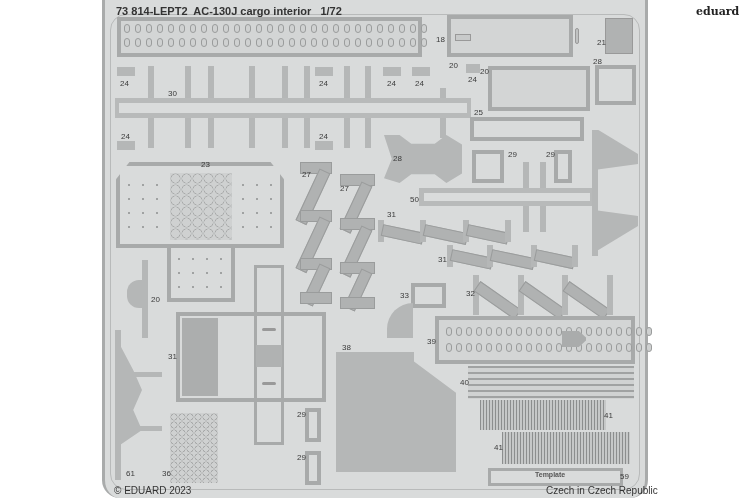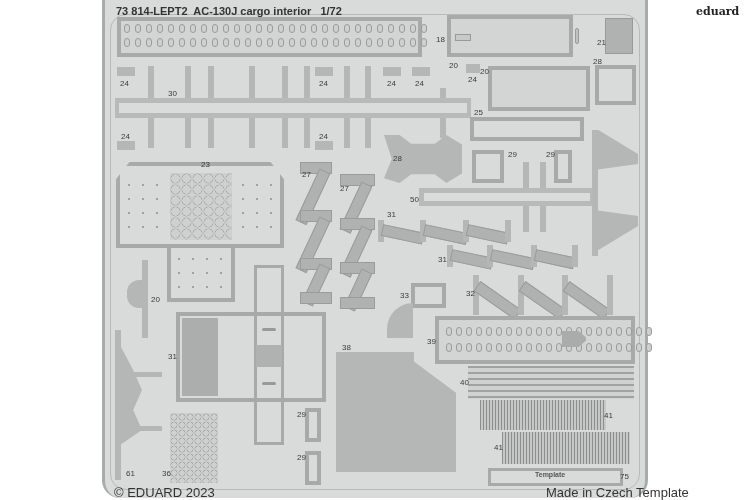--- a/index.html
+++ b/index.html
@@ -5,21 +5,21 @@
   html,body{margin:0;padding:0;}
   body{width:750px;height:500px;background:#ffffff;position:relative;overflow:hidden;font-family:"Liberation Sans",sans-serif;}
   .fret{position:absolute;left:102px;top:0;width:546px;height:498px;background:#d9dbdb;border-left:3px solid #a9abab;border-right:3px solid #a9abab;box-sizing:border-box;border-radius:0 0 18px 18px;}
   .fret-inner{position:absolute;left:110px;top:14px;width:530px;height:476px;border:1px solid #b8baba;border-radius:16px;box-sizing:border-box;}
   .p{position:absolute;background:#b5b7b7;box-sizing:border-box;}
   .o{position:absolute;border:4px solid #a8aaaa;box-sizing:border-box;}
   .l{position:absolute;background:#dadcdc;box-sizing:border-box;}
   .num{position:absolute;font-size:8px;color:#3a3a3a;line-height:1;}
   .title{position:absolute;left:116px;top:5px;font-size:11px;font-weight:bold;color:#333;white-space:pre;}
   .brand{position:absolute;left:696px;top:5px;font-family:"DejaVu Serif",serif;font-weight:bold;font-size:11px;color:#222;}
-  .foot{position:absolute;font-size:13px;color:#333;}
+  .foot{position:absolute;font-size:10px;color:#333;}
   .holes{position:absolute;display:flex;gap:3px;}
   .holes span{width:4px;height:7px;border:1px solid #9a9c9c;border-radius:3px;background:#cfd1d1;}
   .zig{position:absolute;height:10px;background:#b0b2b2;border:1px solid #9a9c9c;transform-origin:left center;}
   .grid-dots{position:absolute;background-image:radial-gradient(#a0a2a2 1px,transparent 1.2px);background-size:14px 14px;}
   .circles{position:absolute;background-image:radial-gradient(circle,transparent 4px,#a6a8a8 4.5px,transparent 5.3px);background-size:11px 11px;background-color:#cfd1d1;}
   .stripe{position:absolute;background:repeating-linear-gradient(90deg,#8c8e8e 0 1px,#c6c8c8 1px 3px);}
 </style>
 </head>
 <body>
 
@@ -314,16 +314,16 @@
 <div class="p" style="left:468px;top:366px;width:166px;height:33px;background:repeating-linear-gradient(180deg,#a0a2a2 0 2px,#d0d2d2 2px 6px);"></div>
 <div class="num" style="left:460px;top:379px;text-align:center;">40</div>
 
 <div class="stripe" style="left:480px;top:400px;width:126px;height:30px;"></div>
 <div class="num" style="left:604px;top:412px;">41</div>
 <div class="stripe" style="left:502px;top:432px;width:128px;height:32px;"></div>
 <div class="num" style="left:494px;top:444px;">41</div>
 
 <div class="o" style="left:488px;top:468px;width:135px;height:18px;border-width:3px;"></div>
 <div class="foot" style="left:535px;top:471px;font-size:7px;font-weight:bold;color:#555;">Template</div>
-<div class="num" style="left:620px;top:473px;">75</div>
+<div class="num" style="left:620px;top:473px;">59</div>
 
 <div class="foot" style="left:114px;top:485px;">© EDUARD 2023</div>
-<div class="foot" style="left:546px;top:485px;">Made in Czech Template</div>
+<div class="foot" style="left:546px;top:485px;">Czech in Czech Republic</div>
 
 </body></html>

